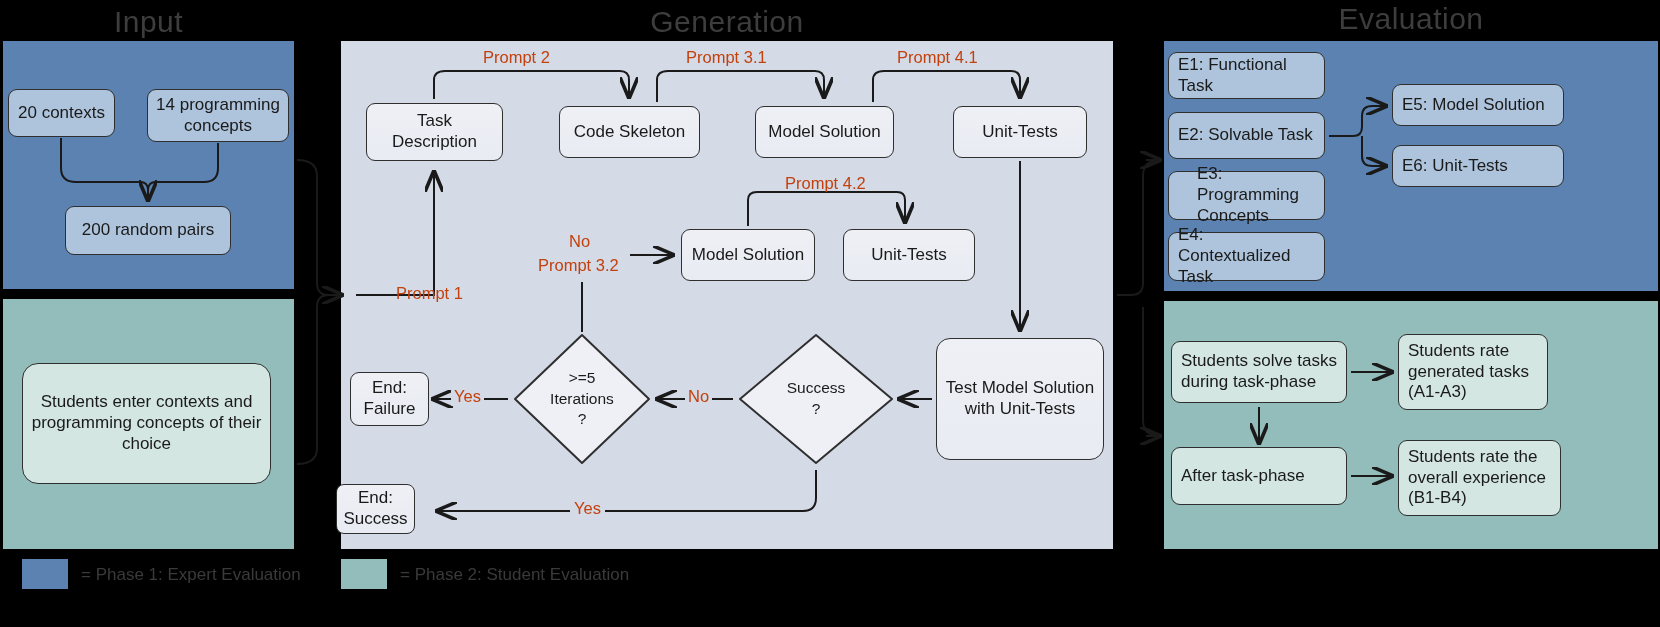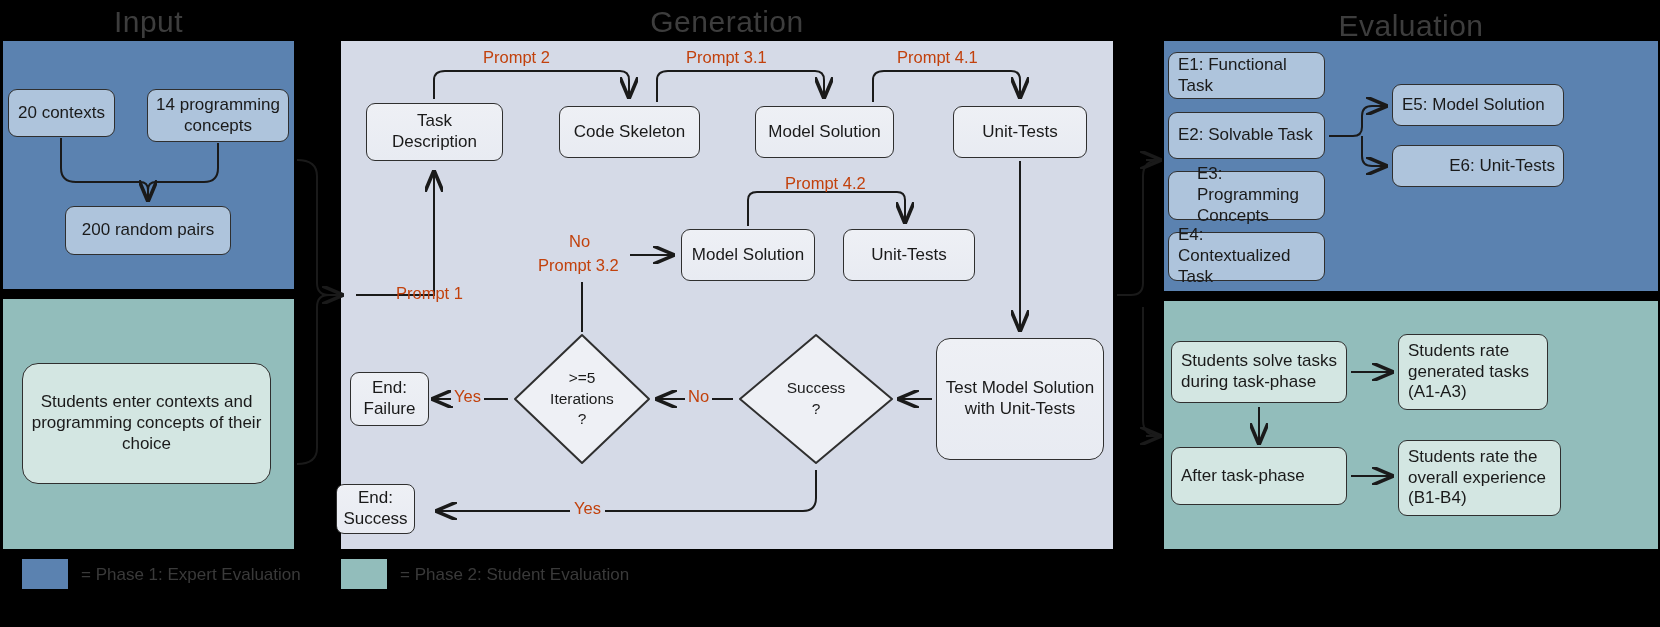--- a/index.html
+++ b/index.html
@@ -38,21 +38,21 @@
   .legend-swatch{position:absolute;width:46px;height:30px;}
   .legend-text{position:absolute;font-size:17px;color:#3a3a3a;white-space:nowrap;}
 </style>
 </head>
 <body>
 
 <div class="stage">
 
   <div class="section-title" style="left:0px;top:5px;width:297px;">Input</div>
   <div class="section-title" style="left:341px;top:5px;width:772px;">Generation</div>
-  <div class="section-title" style="left:1164px;top:9px;width:494px;">Evaluation</div>
+  <div class="section-title" style="left:1164px;top:2px;width:494px;">Evaluation</div>
 
   <div class="panel blue" style="left:3px;top:41px;width:291px;height:248px;"></div>
   <div class="panel green" style="left:3px;top:299px;width:291px;height:250px;"></div>
   <div class="panel grey" style="left:341px;top:41px;width:772px;height:508px;"></div>
   <div class="panel blue" style="left:1164px;top:41px;width:494px;height:250px;"></div>
   <div class="panel green" style="left:1164px;top:301px;width:494px;height:248px;"></div>
 
   <div class="node n-blue" style="left:8px;top:89px;width:107px;height:48px;">
     <span>20 contexts</span>
   </div>
@@ -123,21 +123,21 @@
   </div>
   <div class="node n-blue left" style="left:1168px;top:171px;width:157px;height:49px;padding-left:28px;">
     <span>E3: Programming Concepts</span>
   </div>
   <div class="node n-blue left" style="left:1168px;top:232px;width:157px;height:49px;">
     <span>E4: Contextualized Task</span>
   </div>
   <div class="node n-blue left" style="left:1392px;top:84px;width:172px;height:42px;align-items:center;">
     <span>E5: Model Solution</span>
   </div>
-  <div class="node n-blue left" style="left:1392px;top:145px;width:172px;height:42px;justify-content:flex-end;">
+  <div class="node n-blue left" style="left:1392px;top:145px;width:172px;height:42px;">
     <span>E6: Unit-Tests</span>
   </div>
 
   <div class="node n-green left" style="left:1171px;top:341px;width:176px;height:62px;">
     <span>Students solve tasks during task-phase</span>
   </div>
   <div class="node n-green left" style="left:1171px;top:447px;width:176px;height:58px;">
     <span>After task-phase</span>
   </div>
   <div class="node n-green left" style="left:1398px;top:334px;width:150px;height:76px;">

